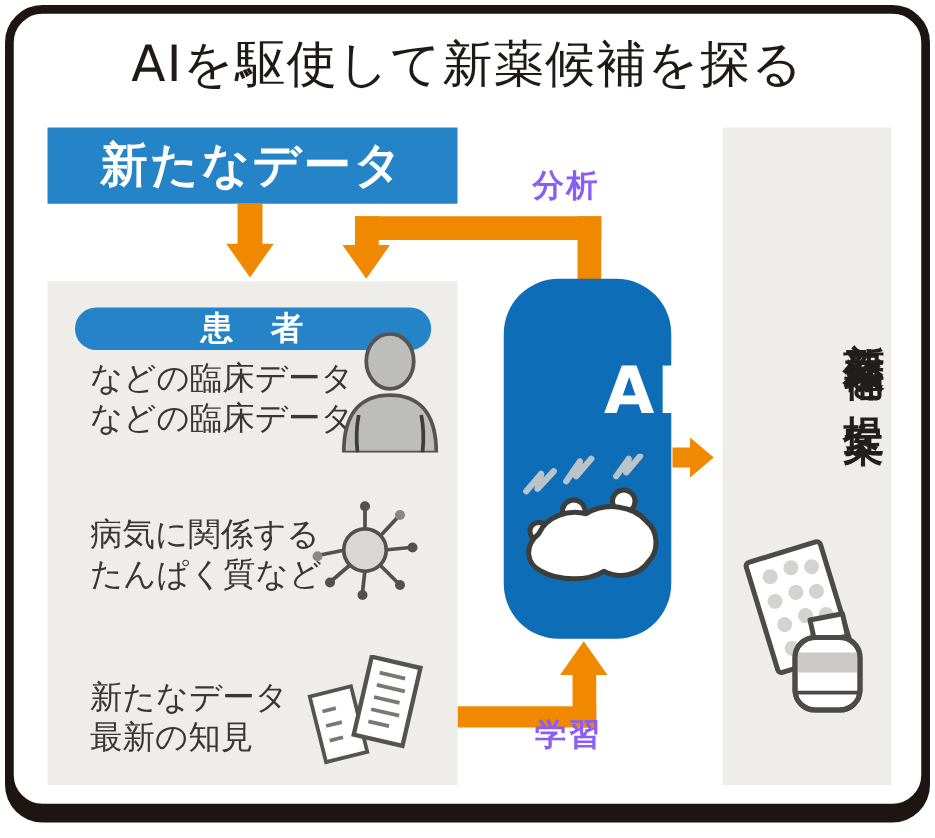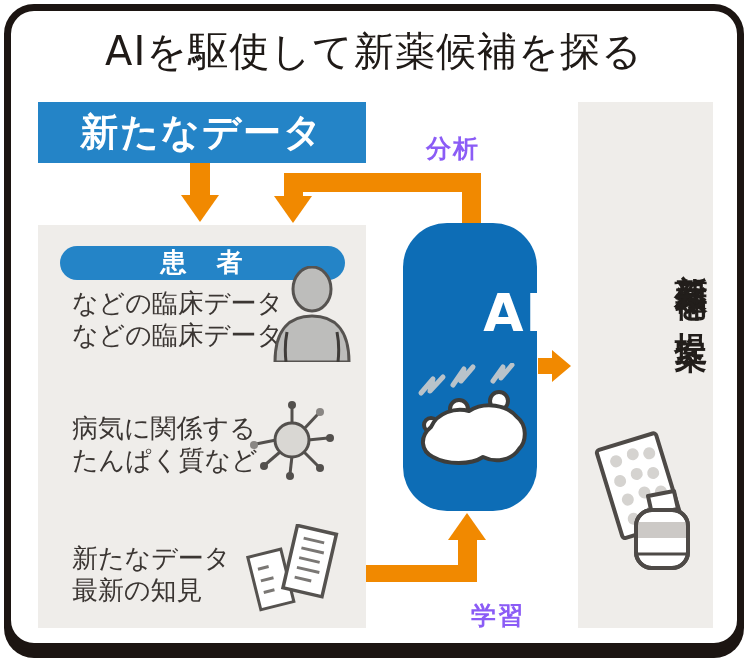--- a/index.html
+++ b/index.html
@@ -60,21 +60,21 @@
 
   <div class="ob" style="left:284px;top:173px;width:197px;height:19px;"></div>
   <div class="ob" style="left:462px;top:173px;width:19px;height:52px;"></div>
   <div class="ob" style="left:284px;top:173px;width:19px;height:25px;"></div>
   <div class="tri-down" style="left:274px;top:196px;"></div>
   <div class="flow-label" style="left:426px;top:132px;">分析</div>
 
   <div class="ob" style="left:366px;top:565px;width:111px;height:17px;"></div>
   <div class="ob" style="left:458px;top:537px;width:19px;height:45px;"></div>
   <div class="tri-up" style="left:448px;top:513px;"></div>
-  <div class="flow-label" style="left:428px;top:599px;margin-left:43px;">学習</div>
+  <div class="flow-label" style="left:428px;top:571px;">学習</div>
 
   <div class="ob" style="left:538px;top:358px;width:16px;height:16px;"></div>
   <div class="tri-right" style="left:552px;top:350px;"></div>
 
   <div class="src-panel"></div>
 
   <div class="pill" style="top:246px;">
     <span>患　者</span>
   </div>
   <div class="desc" style="top:287px;">

